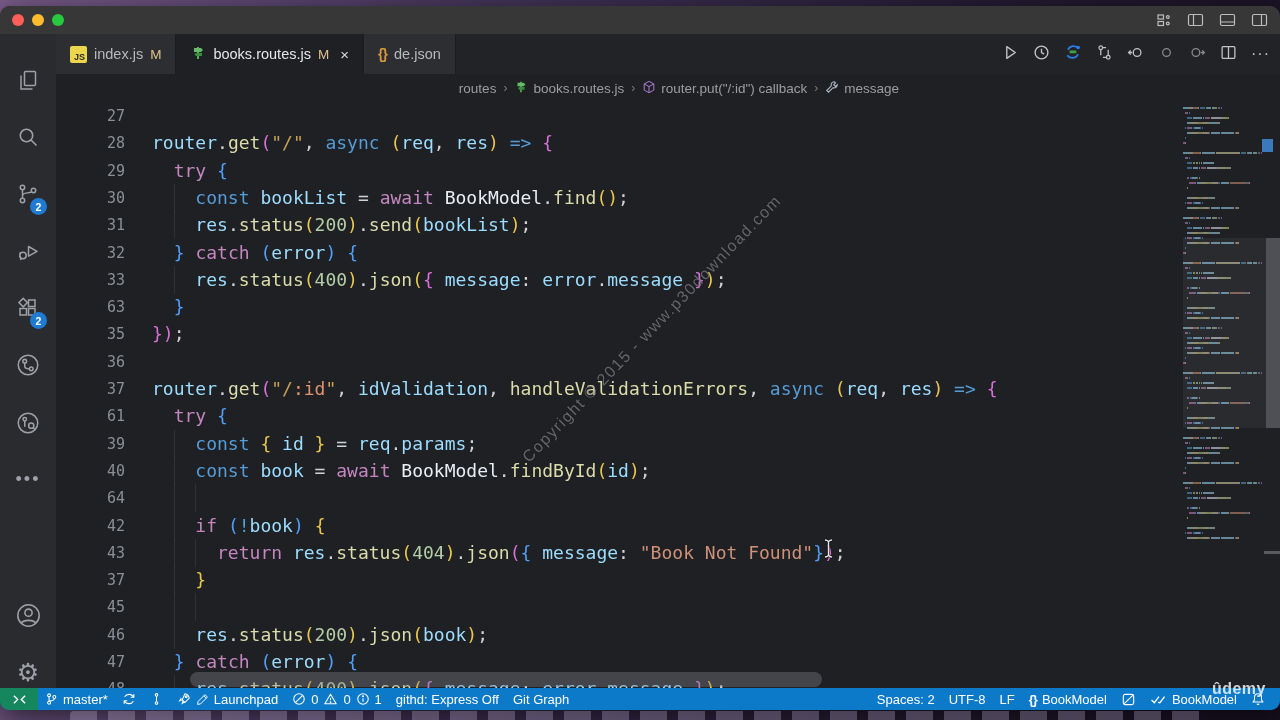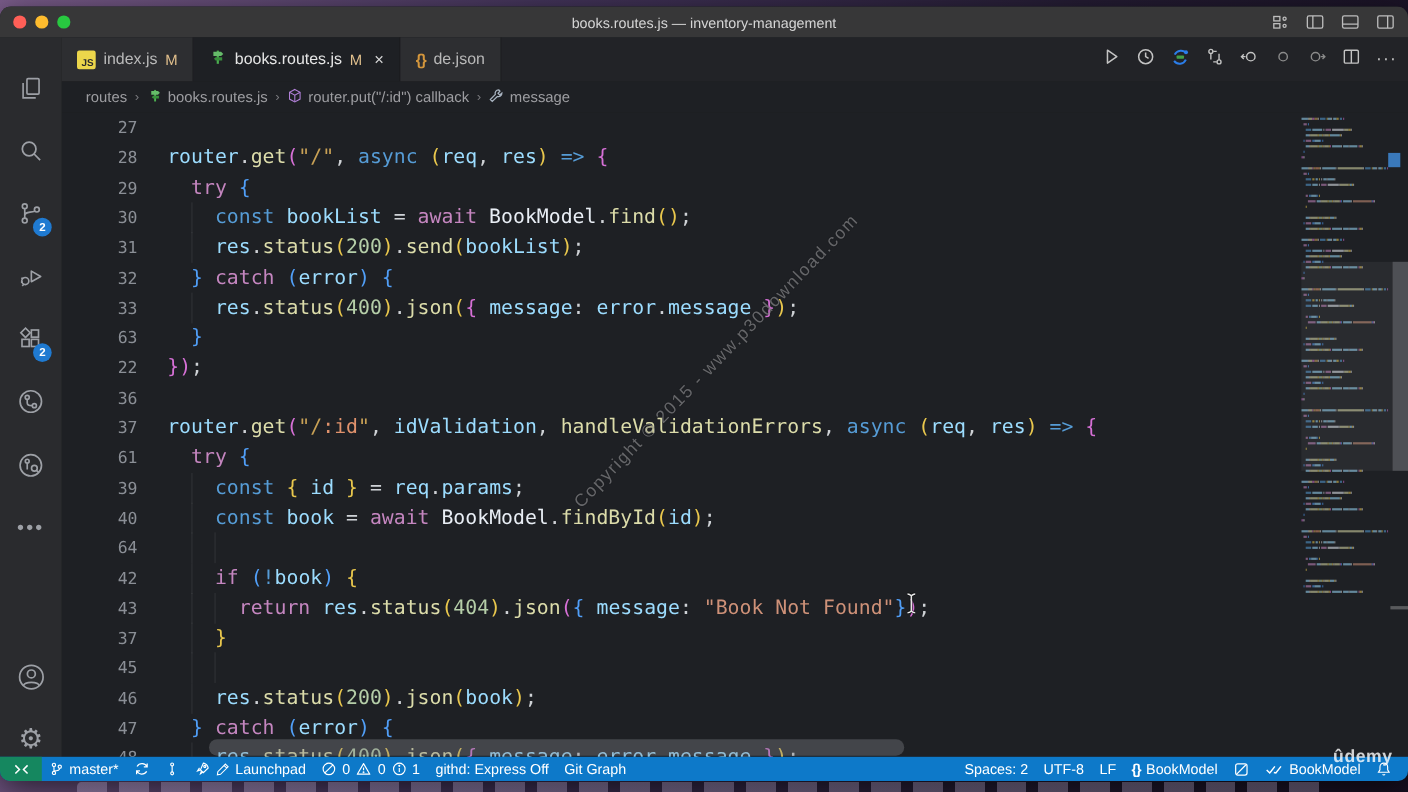--- a/index.html
+++ b/index.html
@@ -27,21 +27,21 @@
   .tab .mod { color:#e2c08d; font-size:13.5px; }
   .tab .close { color:#d8d8d8; font-size:15px; margin-left:4px; }
   .jsbadge { width:17px; height:17px; background:#ecd64b; color:#2b2b2b; font-weight:bold;
     font-size:9px; display:flex; align-items:flex-end; justify-content:flex-end; padding:1px 2px; border-radius:2px; }
   .jsonbadge { color:#d5973c; font-weight:bold; font-size:14px; letter-spacing:-1px; }
   .edit-actions { position:absolute; right:10px; top:28px; height:40px; display:flex; gap:14px; align-items:center; }
   .edit-actions .more { color:#c3c3c3; font-size:16px; letter-spacing:1px; }
 
   
   .breadcrumb { position:absolute; left:56px; top:68px; right:0; height:28px; background:#1e2024;
-    display:flex; align-items:center; gap:7px; padding-left:22px; font-size:13.5px; color:#9d9da1; }
+    display:flex; align-items:center; gap:7px; padding-left:22px; font-size:13.5px; color:#9d9da1;justify-content:center; }
   .crumb { display:flex; align-items:center; gap:5px; cursor:pointer; }
   .bc-sep { color:#7c7c80; font-size:12px; }
 
   
   .activitybar { position:absolute; left:0; top:28px; bottom:22px; width:56px; background:#2a2b2e; z-index:5; }
   .act { position:absolute; left:0; width:56px; height:46px; display:flex; align-items:center; justify-content:center; cursor:pointer; }
   .badge { position:absolute; right:9px; bottom:2px; min-width:17px; height:17px; border-radius:9px; background:#1f7ad1;
     color:#fff; font-size:10.5px; display:flex; align-items:center; justify-content:center; font-weight:bold; }
   .gear-glyph { font-size:25px; color:#9da0a6; line-height:1; }
   .dots-glyph { font-size:18px; color:#9da0a6; letter-spacing:2px; }
@@ -87,21 +87,20 @@
 <body>
 
 <div class="window">
 
   <div class="titlebar">
     <div class="lights">
       <div class="light" style="background:#ff5f57"></div>
       <div class="light" style="background:#febc2e"></div>
       <div class="light" style="background:#28c840"></div>
     </div>
-    <div class="title">books.routes.js — inventory-management</div>
     <div class="tb-icons">
       <span>
           <svg width="16" height="16" viewBox="0 0 16 16" fill="none" stroke="#bdbdbd" stroke-width="1.2">
             <rect x="2" y="3" width="5.5" height="4"></rect>
             <rect x="2" y="9.5" width="5.5" height="4"></rect>
             <circle cx="11.8" cy="5" r="1.4"></circle>
             <circle cx="11.8" cy="11.5" r="1.4"></circle>
           </svg>
         </span>
       <span>
@@ -287,21 +286,21 @@
   <div class="editor">
     <div id="code-lines">
         <div class="codeline" style="top: 0px;"><span class="ln">27</span><span class="ct"></span></div>
         <div class="codeline" style="top: 27.3px;"><span class="ln">28</span><span class="ct"><span style="color: rgb(156, 220, 254);">router</span><span style="color: rgb(207, 210, 214);">.</span><span style="color: rgb(220, 220, 170);">get</span><span style="color: rgb(214, 112, 214);">(</span><span style="color: rgb(201, 161, 86);">"/"</span><span style="color: rgb(207, 210, 214);">,</span><span style="color: rgb(207, 210, 214);"> </span><span style="color: rgb(86, 156, 214);">async</span><span style="color: rgb(207, 210, 214);"> </span><span style="color: rgb(233, 199, 77);">(</span><span style="color: rgb(156, 220, 254);">req</span><span style="color: rgb(207, 210, 214);">,</span><span style="color: rgb(207, 210, 214);"> </span><span style="color: rgb(156, 220, 254);">res</span><span style="color: rgb(233, 199, 77);">)</span><span style="color: rgb(207, 210, 214);"> </span><span style="color: rgb(86, 156, 214);">=&gt;</span><span style="color: rgb(207, 210, 214);"> </span><span style="color: rgb(214, 112, 214);">{</span></span></div>
         <div class="codeline" style="top: 54.6px;"><span class="ln">29</span><span class="ct"><span style="color: rgb(207, 210, 214);">  </span><span style="color: rgb(197, 134, 192);">try</span><span style="color: rgb(207, 210, 214);"> </span><span style="color: rgb(81, 159, 248);">{</span></span></div>
         <div class="codeline" style="top: 81.9px;"><span class="ln">30</span><span class="guide" style="left: 117.68px;"></span><span class="ct"><span style="color: rgb(207, 210, 214);">    </span><span style="color: rgb(86, 156, 214);">const</span><span style="color: rgb(207, 210, 214);"> </span><span style="color: rgb(156, 220, 254);">bookList</span><span style="color: rgb(207, 210, 214);"> </span><span style="color: rgb(207, 210, 214);">=</span><span style="color: rgb(207, 210, 214);"> </span><span style="color: rgb(197, 134, 192);">await</span><span style="color: rgb(207, 210, 214);"> </span><span style="color: rgb(233, 238, 245);">BookModel</span><span style="color: rgb(207, 210, 214);">.</span><span style="color: rgb(220, 220, 170);">find</span><span style="color: rgb(233, 199, 77);">()</span><span style="color: rgb(207, 210, 214);">;</span></span></div>
         <div class="codeline" style="top: 109.2px;"><span class="ln">31</span><span class="guide" style="left: 117.68px;"></span><span class="ct"><span style="color: rgb(207, 210, 214);">    </span><span style="color: rgb(156, 220, 254);">res</span><span style="color: rgb(207, 210, 214);">.</span><span style="color: rgb(220, 220, 170);">status</span><span style="color: rgb(233, 199, 77);">(</span><span style="color: rgb(181, 206, 168);">200</span><span style="color: rgb(233, 199, 77);">)</span><span style="color: rgb(207, 210, 214);">.</span><span style="color: rgb(220, 220, 170);">send</span><span style="color: rgb(233, 199, 77);">(</span><span style="color: rgb(156, 220, 254);">bookList</span><span style="color: rgb(233, 199, 77);">)</span><span style="color: rgb(207, 210, 214);">;</span></span></div>
         <div class="codeline" style="top: 136.5px;"><span class="ln">32</span><span class="ct"><span style="color: rgb(207, 210, 214);">  </span><span style="color: rgb(81, 159, 248);">}</span><span style="color: rgb(207, 210, 214);"> </span><span style="color: rgb(197, 134, 192);">catch</span><span style="color: rgb(207, 210, 214);"> </span><span style="color: rgb(81, 159, 248);">(</span><span style="color: rgb(156, 220, 254);">error</span><span style="color: rgb(81, 159, 248);">)</span><span style="color: rgb(207, 210, 214);"> </span><span style="color: rgb(81, 159, 248);">{</span></span></div>
         <div class="codeline" style="top: 163.8px;"><span class="ln">33</span><span class="guide" style="left: 117.68px;"></span><span class="ct"><span style="color: rgb(207, 210, 214);">    </span><span style="color: rgb(156, 220, 254);">res</span><span style="color: rgb(207, 210, 214);">.</span><span style="color: rgb(220, 220, 170);">status</span><span style="color: rgb(233, 199, 77);">(</span><span style="color: rgb(181, 206, 168);">400</span><span style="color: rgb(233, 199, 77);">)</span><span style="color: rgb(207, 210, 214);">.</span><span style="color: rgb(220, 220, 170);">json</span><span style="color: rgb(233, 199, 77);">(</span><span style="color: rgb(214, 112, 214);">{</span><span style="color: rgb(207, 210, 214);"> </span><span style="color: rgb(156, 220, 254);">message</span><span style="color: rgb(207, 210, 214);">:</span><span style="color: rgb(207, 210, 214);"> </span><span style="color: rgb(156, 220, 254);">error</span><span style="color: rgb(207, 210, 214);">.</span><span style="color: rgb(156, 220, 254);">message</span><span style="color: rgb(207, 210, 214);"> </span><span style="color: rgb(214, 112, 214);">}</span><span style="color: rgb(233, 199, 77);">)</span><span style="color: rgb(207, 210, 214);">;</span></span></div>
         <div class="codeline" style="top: 191.1px;"><span class="ln">63</span><span class="ct"><span style="color: rgb(207, 210, 214);">  </span><span style="color: rgb(81, 159, 248);">}</span></span></div>
-        <div class="codeline" style="top: 218.4px;"><span class="ln">22</span><span class="ct"><span style="color: rgb(214, 112, 214);">}</span><span style="color: rgb(214, 112, 214);">)</span><span style="color: rgb(207, 210, 214);">;</span></span></div>
+        <div class="codeline" style="top: 218.4px;"><span class="ln">35</span><span class="ct"><span style="color: rgb(214, 112, 214);">}</span><span style="color: rgb(214, 112, 214);">)</span><span style="color: rgb(207, 210, 214);">;</span></span></div>
         <div class="codeline" style="top: 245.7px;"><span class="ln">36</span><span class="ct"></span></div>
         <div class="codeline" style="top: 273px;"><span class="ln">37</span><span class="ct"><span style="color: rgb(156, 220, 254);">router</span><span style="color: rgb(207, 210, 214);">.</span><span style="color: rgb(220, 220, 170);">get</span><span style="color: rgb(214, 112, 214);">(</span><span style="color: rgb(201, 161, 86);">"/</span><span style="color: rgb(224, 146, 108);">:id</span><span style="color: rgb(201, 161, 86);">"</span><span style="color: rgb(207, 210, 214);">,</span><span style="color: rgb(207, 210, 214);"> </span><span style="color: rgb(156, 220, 254);">idValidation</span><span style="color: rgb(207, 210, 214);">,</span><span style="color: rgb(207, 210, 214);"> </span><span style="color: rgb(220, 220, 170);">handleValidationErrors</span><span style="color: rgb(207, 210, 214);">,</span><span style="color: rgb(207, 210, 214);"> </span><span style="color: rgb(86, 156, 214);">async</span><span style="color: rgb(207, 210, 214);"> </span><span style="color: rgb(233, 199, 77);">(</span><span style="color: rgb(156, 220, 254);">req</span><span style="color: rgb(207, 210, 214);">,</span><span style="color: rgb(207, 210, 214);"> </span><span style="color: rgb(156, 220, 254);">res</span><span style="color: rgb(233, 199, 77);">)</span><span style="color: rgb(207, 210, 214);"> </span><span style="color: rgb(86, 156, 214);">=&gt;</span><span style="color: rgb(207, 210, 214);"> </span><span style="color: rgb(214, 112, 214);">{</span></span></div>
         <div class="codeline" style="top: 300.3px;"><span class="ln">61</span><span class="ct"><span style="color: rgb(207, 210, 214);">  </span><span style="color: rgb(197, 134, 192);">try</span><span style="color: rgb(207, 210, 214);"> </span><span style="color: rgb(81, 159, 248);">{</span></span></div>
         <div class="codeline" style="top: 327.6px;"><span class="ln">39</span><span class="guide" style="left: 117.68px;"></span><span class="ct"><span style="color: rgb(207, 210, 214);">    </span><span style="color: rgb(86, 156, 214);">const</span><span style="color: rgb(207, 210, 214);"> </span><span style="color: rgb(233, 199, 77);">{</span><span style="color: rgb(207, 210, 214);"> </span><span style="color: rgb(156, 220, 254);">id</span><span style="color: rgb(207, 210, 214);"> </span><span style="color: rgb(233, 199, 77);">}</span><span style="color: rgb(207, 210, 214);"> </span><span style="color: rgb(207, 210, 214);">=</span><span style="color: rgb(207, 210, 214);"> </span><span style="color: rgb(156, 220, 254);">req</span><span style="color: rgb(207, 210, 214);">.</span><span style="color: rgb(156, 220, 254);">params</span><span style="color: rgb(207, 210, 214);">;</span></span></div>
         <div class="codeline" style="top: 354.9px;"><span class="ln">40</span><span class="guide" style="left: 117.68px;"></span><span class="ct"><span style="color: rgb(207, 210, 214);">    </span><span style="color: rgb(86, 156, 214);">const</span><span style="color: rgb(207, 210, 214);"> </span><span style="color: rgb(156, 220, 254);">book</span><span style="color: rgb(207, 210, 214);"> </span><span style="color: rgb(207, 210, 214);">=</span><span style="color: rgb(207, 210, 214);"> </span><span style="color: rgb(197, 134, 192);">await</span><span style="color: rgb(207, 210, 214);"> </span><span style="color: rgb(233, 238, 245);">BookModel</span><span style="color: rgb(207, 210, 214);">.</span><span style="color: rgb(220, 220, 170);">findById</span><span style="color: rgb(233, 199, 77);">(</span><span style="color: rgb(156, 220, 254);">id</span><span style="color: rgb(233, 199, 77);">)</span><span style="color: rgb(207, 210, 214);">;</span></span></div>
         <div class="codeline" style="top: 382.2px;"><span class="ln">64</span><span class="guide" style="left: 117.68px;"></span><span class="guide" style="left: 139.36px;"></span><span class="ct"></span></div>
         <div class="codeline" style="top: 409.5px;"><span class="ln">42</span><span class="guide" style="left: 117.68px;"></span><span class="ct"><span style="color: rgb(207, 210, 214);">    </span><span style="color: rgb(197, 134, 192);">if</span><span style="color: rgb(207, 210, 214);"> </span><span style="color: rgb(81, 159, 248);">(</span><span style="color: rgb(86, 156, 214);">!</span><span style="color: rgb(156, 220, 254);">book</span><span style="color: rgb(81, 159, 248);">)</span><span style="color: rgb(207, 210, 214);"> </span><span style="color: rgb(233, 199, 77);">{</span></span></div>
         <div class="codeline" style="top: 436.8px;"><span class="ln">43</span><span class="guide" style="left: 117.68px;"></span><span class="guide" style="left: 139.36px;"></span><span class="ct"><span style="color: rgb(207, 210, 214);">      </span><span style="color: rgb(197, 134, 192);">return</span><span style="color: rgb(207, 210, 214);"> </span><span style="color: rgb(156, 220, 254);">res</span><span style="color: rgb(207, 210, 214);">.</span><span style="color: rgb(220, 220, 170);">status</span><span style="color: rgb(233, 199, 77);">(</span><span style="color: rgb(181, 206, 168);">404</span><span style="color: rgb(233, 199, 77);">)</span><span style="color: rgb(207, 210, 214);">.</span><span style="color: rgb(220, 220, 170);">json</span><span style="color: rgb(214, 112, 214);">(</span><span style="color: rgb(81, 159, 248);">{</span><span style="color: rgb(207, 210, 214);"> </span><span style="color: rgb(156, 220, 254);">message</span><span style="color: rgb(207, 210, 214);">:</span><span style="color: rgb(207, 210, 214);"> </span><span style="color: rgb(206, 145, 120);">"Book Not Found"</span><span style="color: rgb(81, 159, 248);">}</span><span style="color: rgb(214, 112, 214);">)</span><span style="color: rgb(207, 210, 214);">;</span></span></div>
         <div class="codeline" style="top: 464.1px;"><span class="ln">37</span><span class="guide" style="left: 117.68px;"></span><span class="ct"><span style="color: rgb(207, 210, 214);">    </span><span style="color: rgb(233, 199, 77);">}</span></span></div>
         <div class="codeline" style="top: 491.4px;"><span class="ln">45</span><span class="guide" style="left: 117.68px;"></span><span class="guide" style="left: 139.36px;"></span><span class="ct"></span></div>

